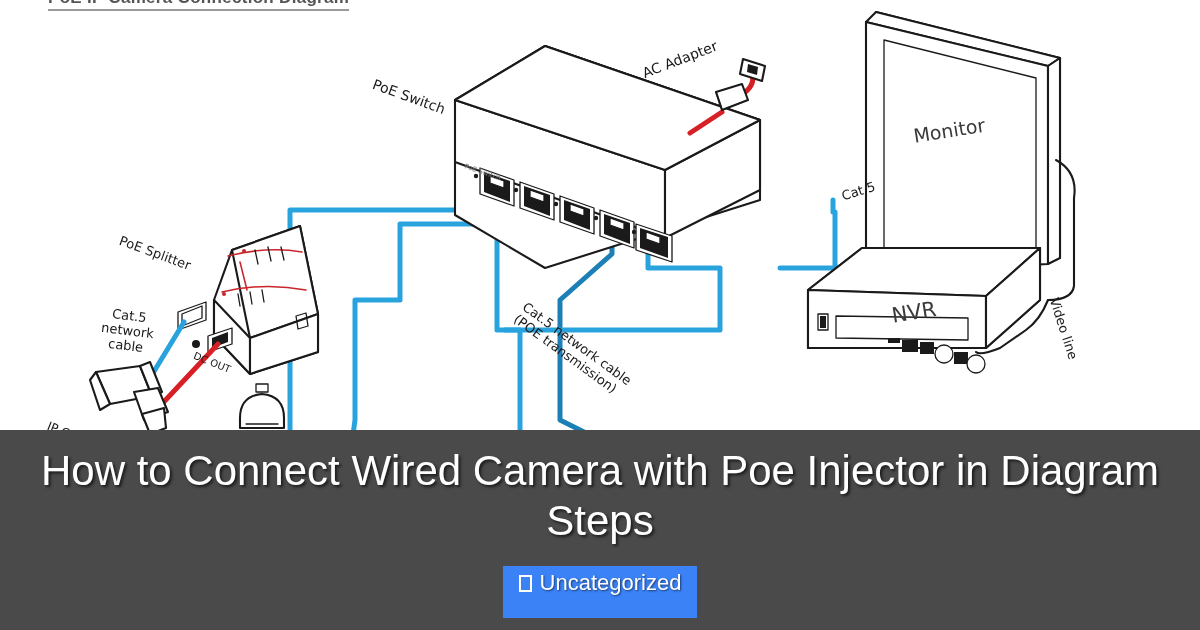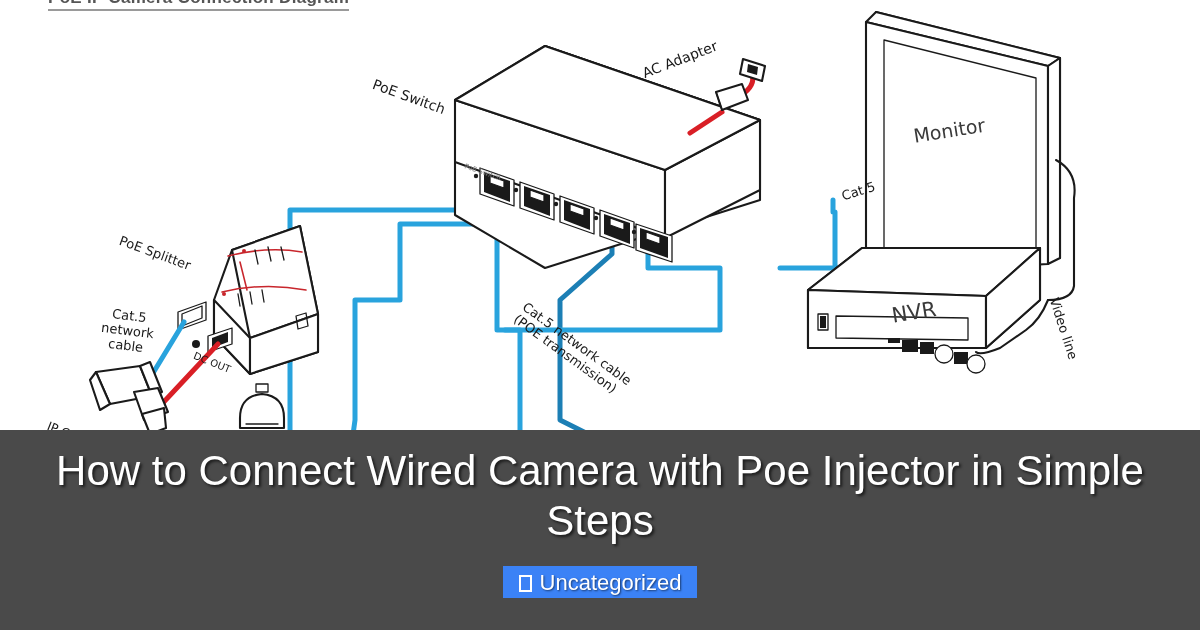--- a/index.html
+++ b/index.html
@@ -42,21 +42,21 @@
     padding:0 40px;box-sizing:border-box;
   }
   .badge-wrap{
     position:absolute;left:0;top:566px;width:1200px;text-align:center;
   }
   .badge{
     display:inline-block;
     background:#3b82f6;
     color:#ffffff;
     font-size:22px;line-height:30px;
-    padding:2px 16px 0 16px;
+    padding:2px 16px 20px 16px;
     text-shadow:1px 1px 2px rgba(0,0,0,.55);
     white-space:nowrap;
   }
   .tofu{
     display:inline-block;width:13px;height:17px;
     border:2px solid #ffffff;box-sizing:border-box;
     vertical-align:-2px;margin-right:8px;
   }
 </style>
 </head>
@@ -252,19 +252,19 @@
   <div class="lbl" style="left:50px;top:420px;font-size:12px;transform:rotate(22deg);">IP Camera</div>
 
   <div class="lbl" style="left:142px;top:470px;font-size:12px;transform:rotate(22deg);">PoE IP Camera</div>
 
   <div class="lbl" style="left:256px;top:522px;font-size:12px;transform:rotate(22deg);">PoE IP Camera</div>
 
   <div class="lbl" style="left:366px;top:578px;font-size:12px;transform:rotate(22deg);">PoE IP Camera</div>
 
   <div class="overlay"></div>
 
-  <div class="overlay-title">How to Connect Wired Camera with Poe Injector in Simple Steps</div>
+  <div class="overlay-title">How to Connect Wired Camera with Poe Injector in Diagram Steps</div>
 
   <div class="badge-wrap">
     <span class="badge"><span class="tofu"></span><span>Uncategorized</span></span>
   </div>
 
 </div>
 
 </body></html>

